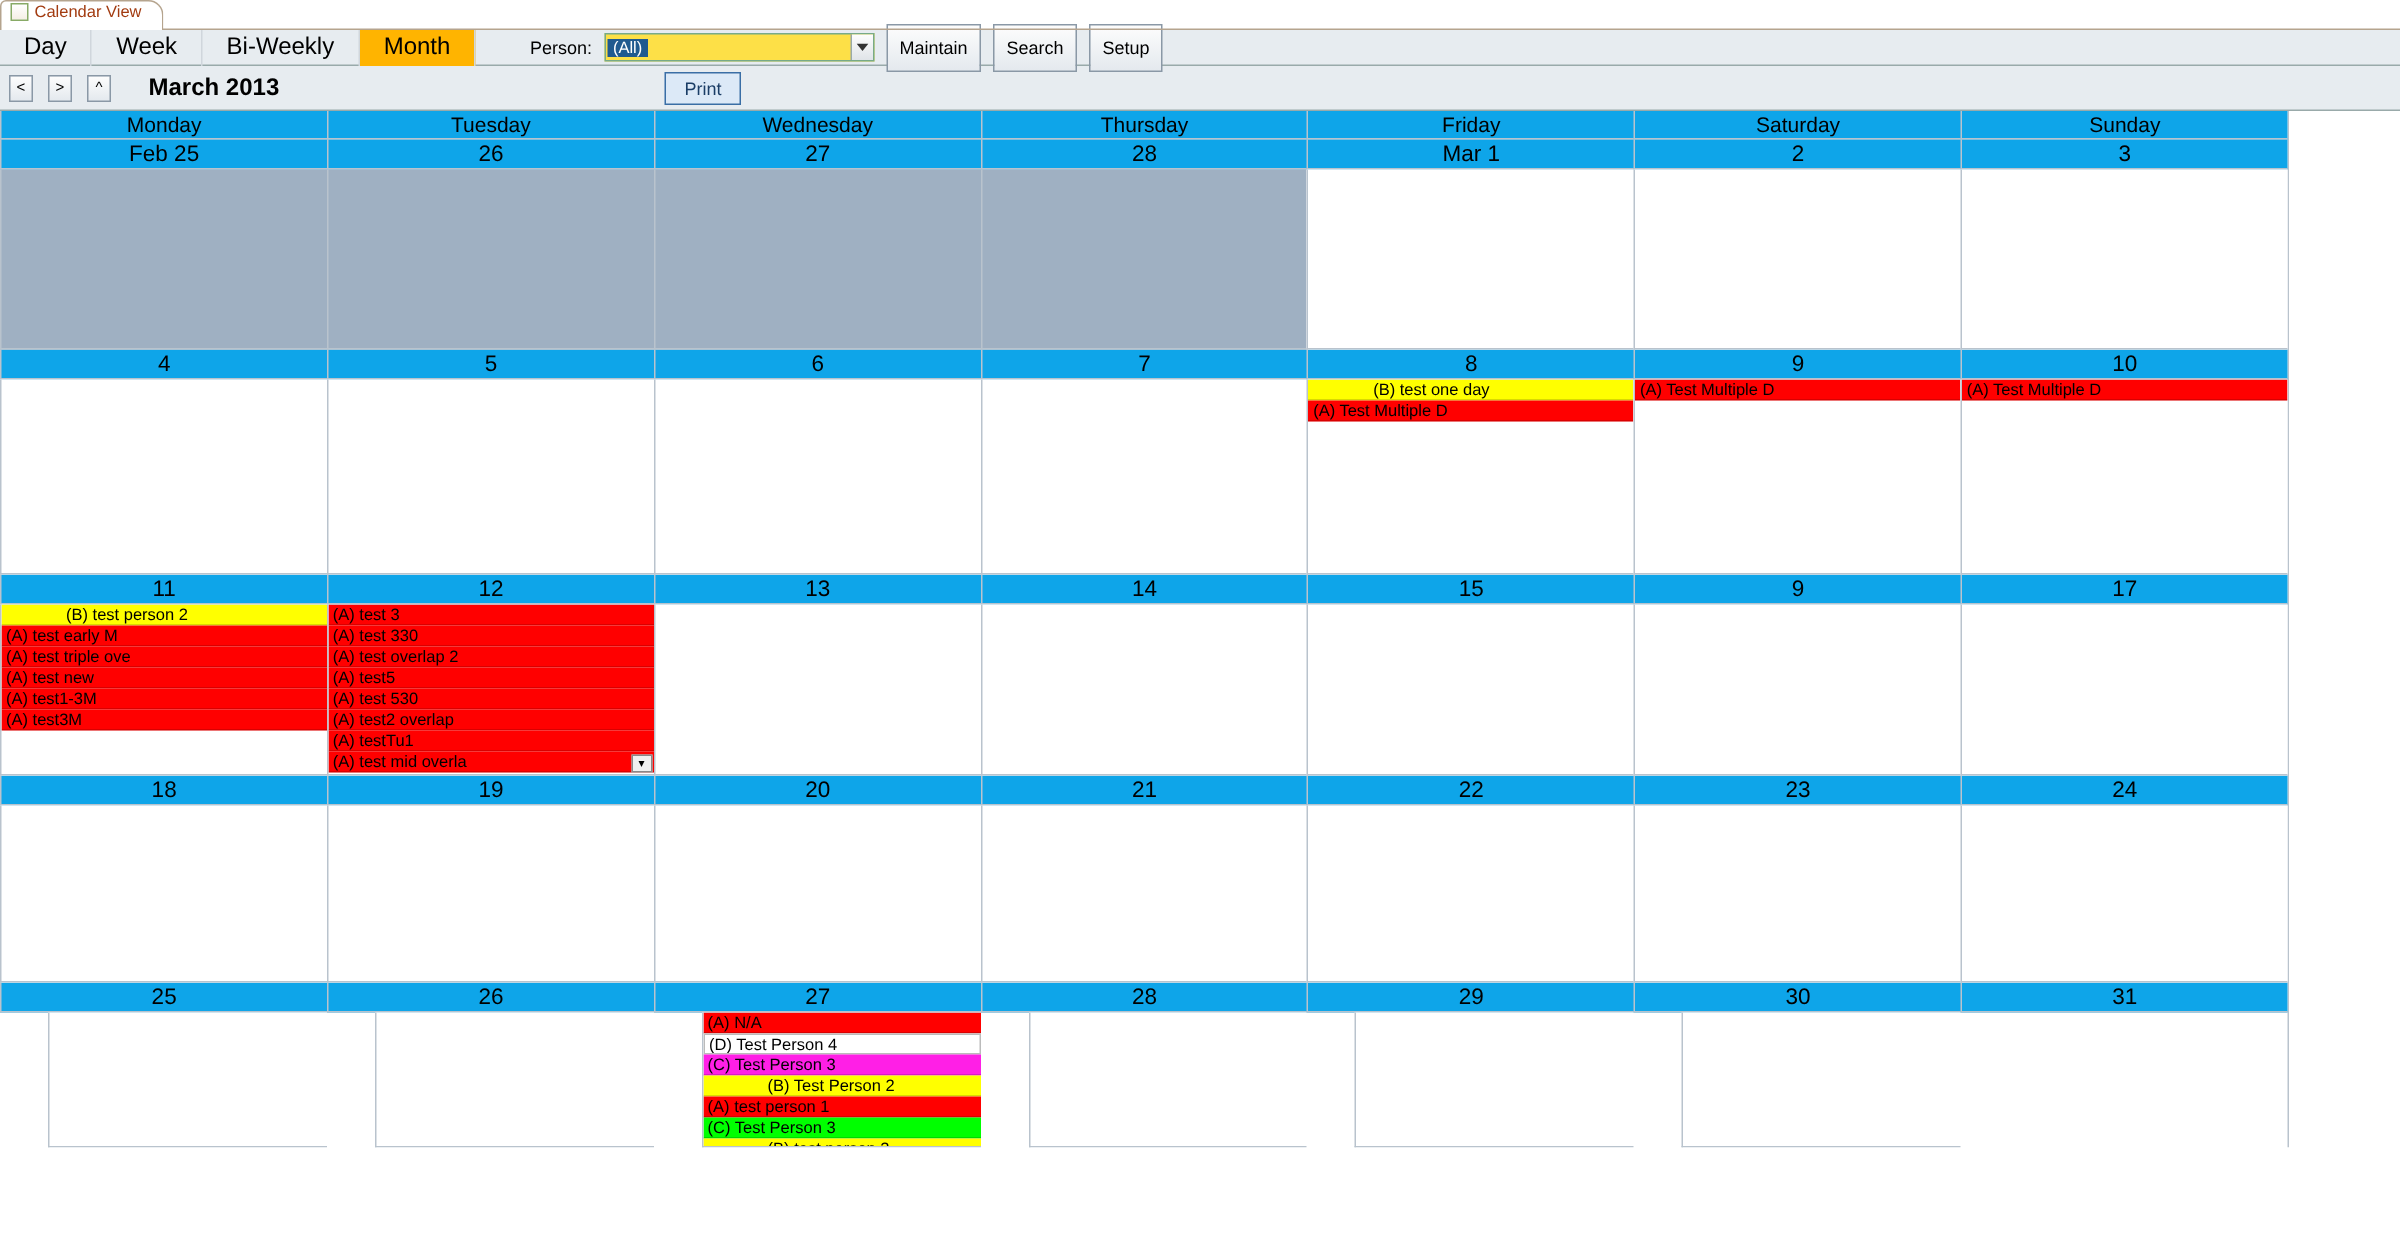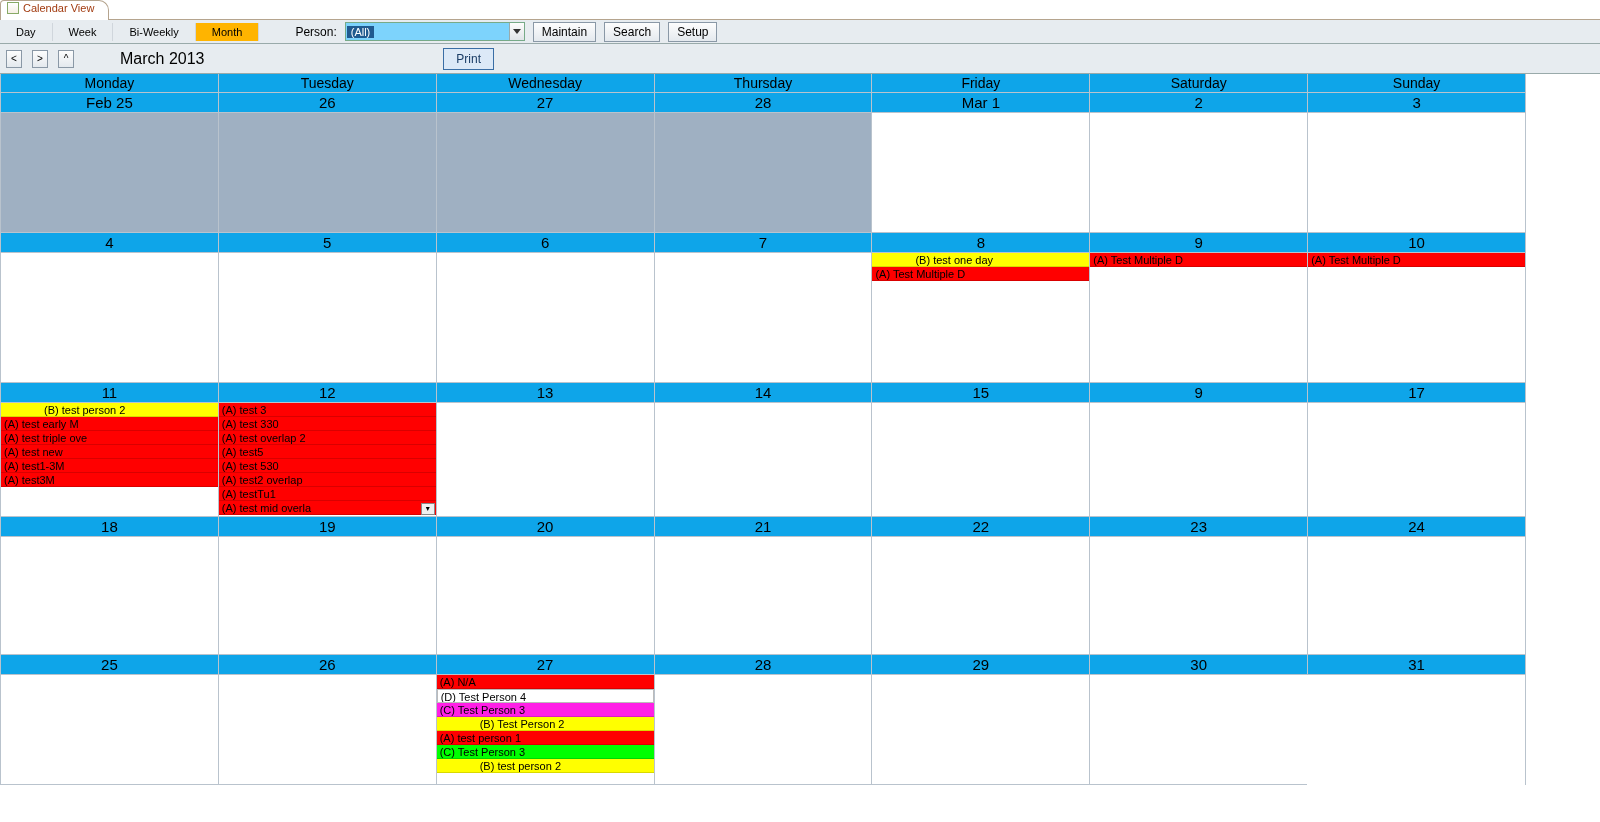--- a/index.html
+++ b/index.html
@@ -18,55 +18,55 @@
   .tabline { border-bottom: 1px solid #b5a48e; }
 
   
   .toolbar {
     display: flex; align-items: center; gap: 8px;
     background: #e7ecf0; border-bottom: 1px solid #9aa; padding: 2px 4px 2px 0;
     height: 24px;
   }
   .view-tabs { display: flex; }
   .view-tab {
-    padding: 3px 16px; font-size: 11px; cursor: pointer;
+    padding: 3px 16px; font-size: 16px; cursor: pointer;
     border-right: 1px solid #d0d6dc;
   }
   .view-tab.active { background: #ffb400; }
   .person-label { margin-left: 28px; font-size: 12px; }
   .person-combo {
-    display: inline-flex; align-items: center; border: 1px solid #7a8; background: #7dd3fc;
+    display: inline-flex; align-items: center; border: 1px solid #7a8; background: #fde047;
     height: 19px; width: 180px;
   }
   .person-combo .val {
     background: #205a8f; color: #fff; padding: 0 4px; margin: 1px; font-size: 11px;
   }
   .person-combo .dd {
     margin-left: auto; width: 15px; height: 100%;
     border-left: 1px solid #9aa; display:flex; align-items:center; justify-content:center;
     background: linear-gradient(#fdfdfd,#e0e4e8); cursor: pointer;
   }
   .btn {
     border: 1px solid #8a98a6; background: linear-gradient(#fdfdfd,#e4e9ee);
-    padding: 2px 8px; font-size: 12px; cursor: pointer; height: 20px;
+    padding: 2px 8px; font-size: 12px; cursor: pointer; height: 32px;
   }
 
   
   .title-row {
     display: flex; align-items: center; gap: 10px;
     background: #e7ecf0; border-bottom: 1px solid #9aa;
     padding: 3px 6px; height: 30px;
   }
   .nav-btn {
     width: 16px; height: 18px; border: 1px solid #8a98a6;
     background: linear-gradient(#fdfdfd,#e4e9ee);
     font-size: 10px; line-height: 14px; text-align: center; cursor: pointer;
     padding:0;
   }
-  .title { font-weight: normal; font-size: 16px; margin-left: 36px; }
+  .title { font-weight: bold; font-size: 16px; margin-left: 15px; }
   .print-btn {
     margin-left: auto; margin-right: 1100px;
     border: 1px solid #3a6ea5; background: #dce9f7; color: #1a3d66;
     padding: 3px 12px; font-size: 12px; cursor: pointer;
   }
 
   
   .cal { width: 1526px; border-right: 1px solid #b9c3cd; }
   .dow-row, .date-row {
     display: grid; grid-template-columns: repeat(7, 1fr);
@@ -84,21 +84,21 @@
   }
   .cell {
     border-left: 1px solid #b9c3cd; border-bottom: 1px solid #b9c3cd;
     background: #fff; position: relative; overflow: hidden;
   }
   .cell.prev { background: #9fb0c2; }
   .h120 .cell { height: 120px; }
   .h130 .cell { height: 130px; }
   .h114 .cell { height: 114px; }
   .h118 .cell { height: 118px; }
-  .h110 .cell { height: 110px; }
+  .h110 .cell { height: 90px; margin-left: 32px; }
 
   .ev {
     font-size: 11px; padding: 0 3px; height: 14px; line-height: 14px;
     overflow: hidden; white-space: nowrap; border-bottom: 1px solid rgba(0,0,0,.15);
     cursor: pointer;
   }
   .yellow  { background: #ffff00; color: #000; padding-left: 43px; }
   .red     { background: #ff0000; color: #000; }
   .white   { background: #ffffff; color: #000; border:1px solid #bbb; border-bottom:1px solid #bbb; }
   .magenta { background: #ff1fe6; color: #000; }

